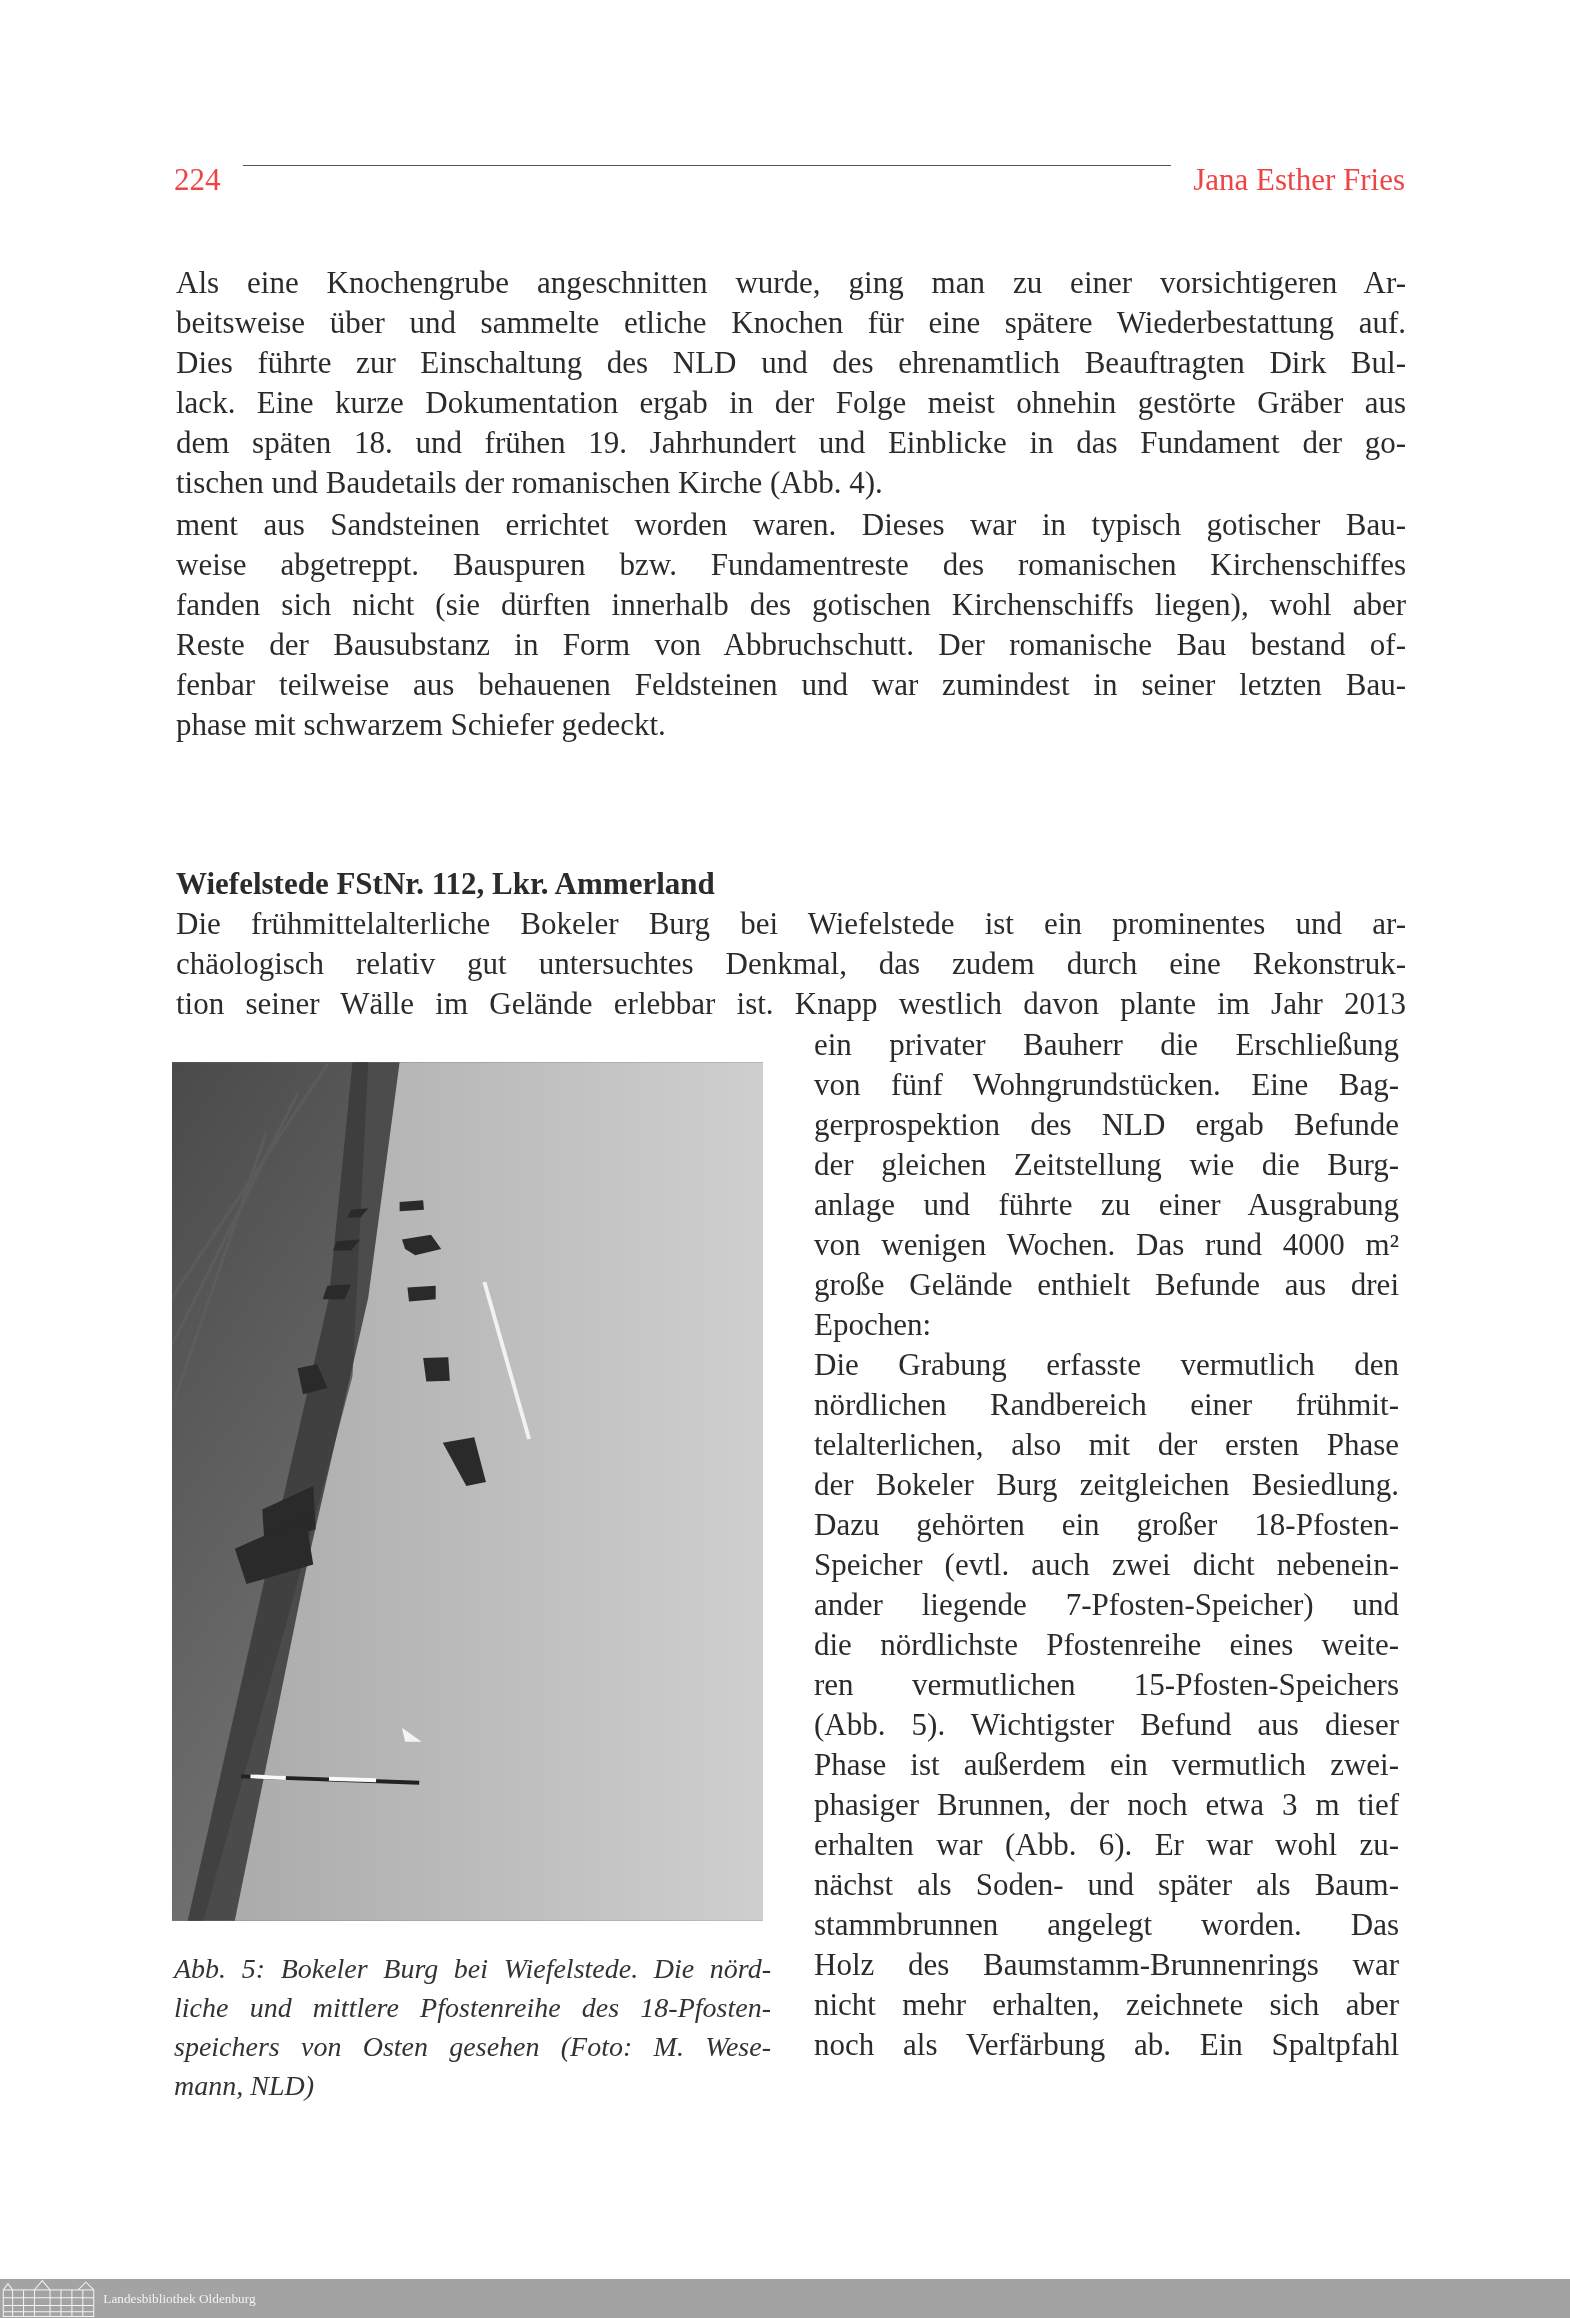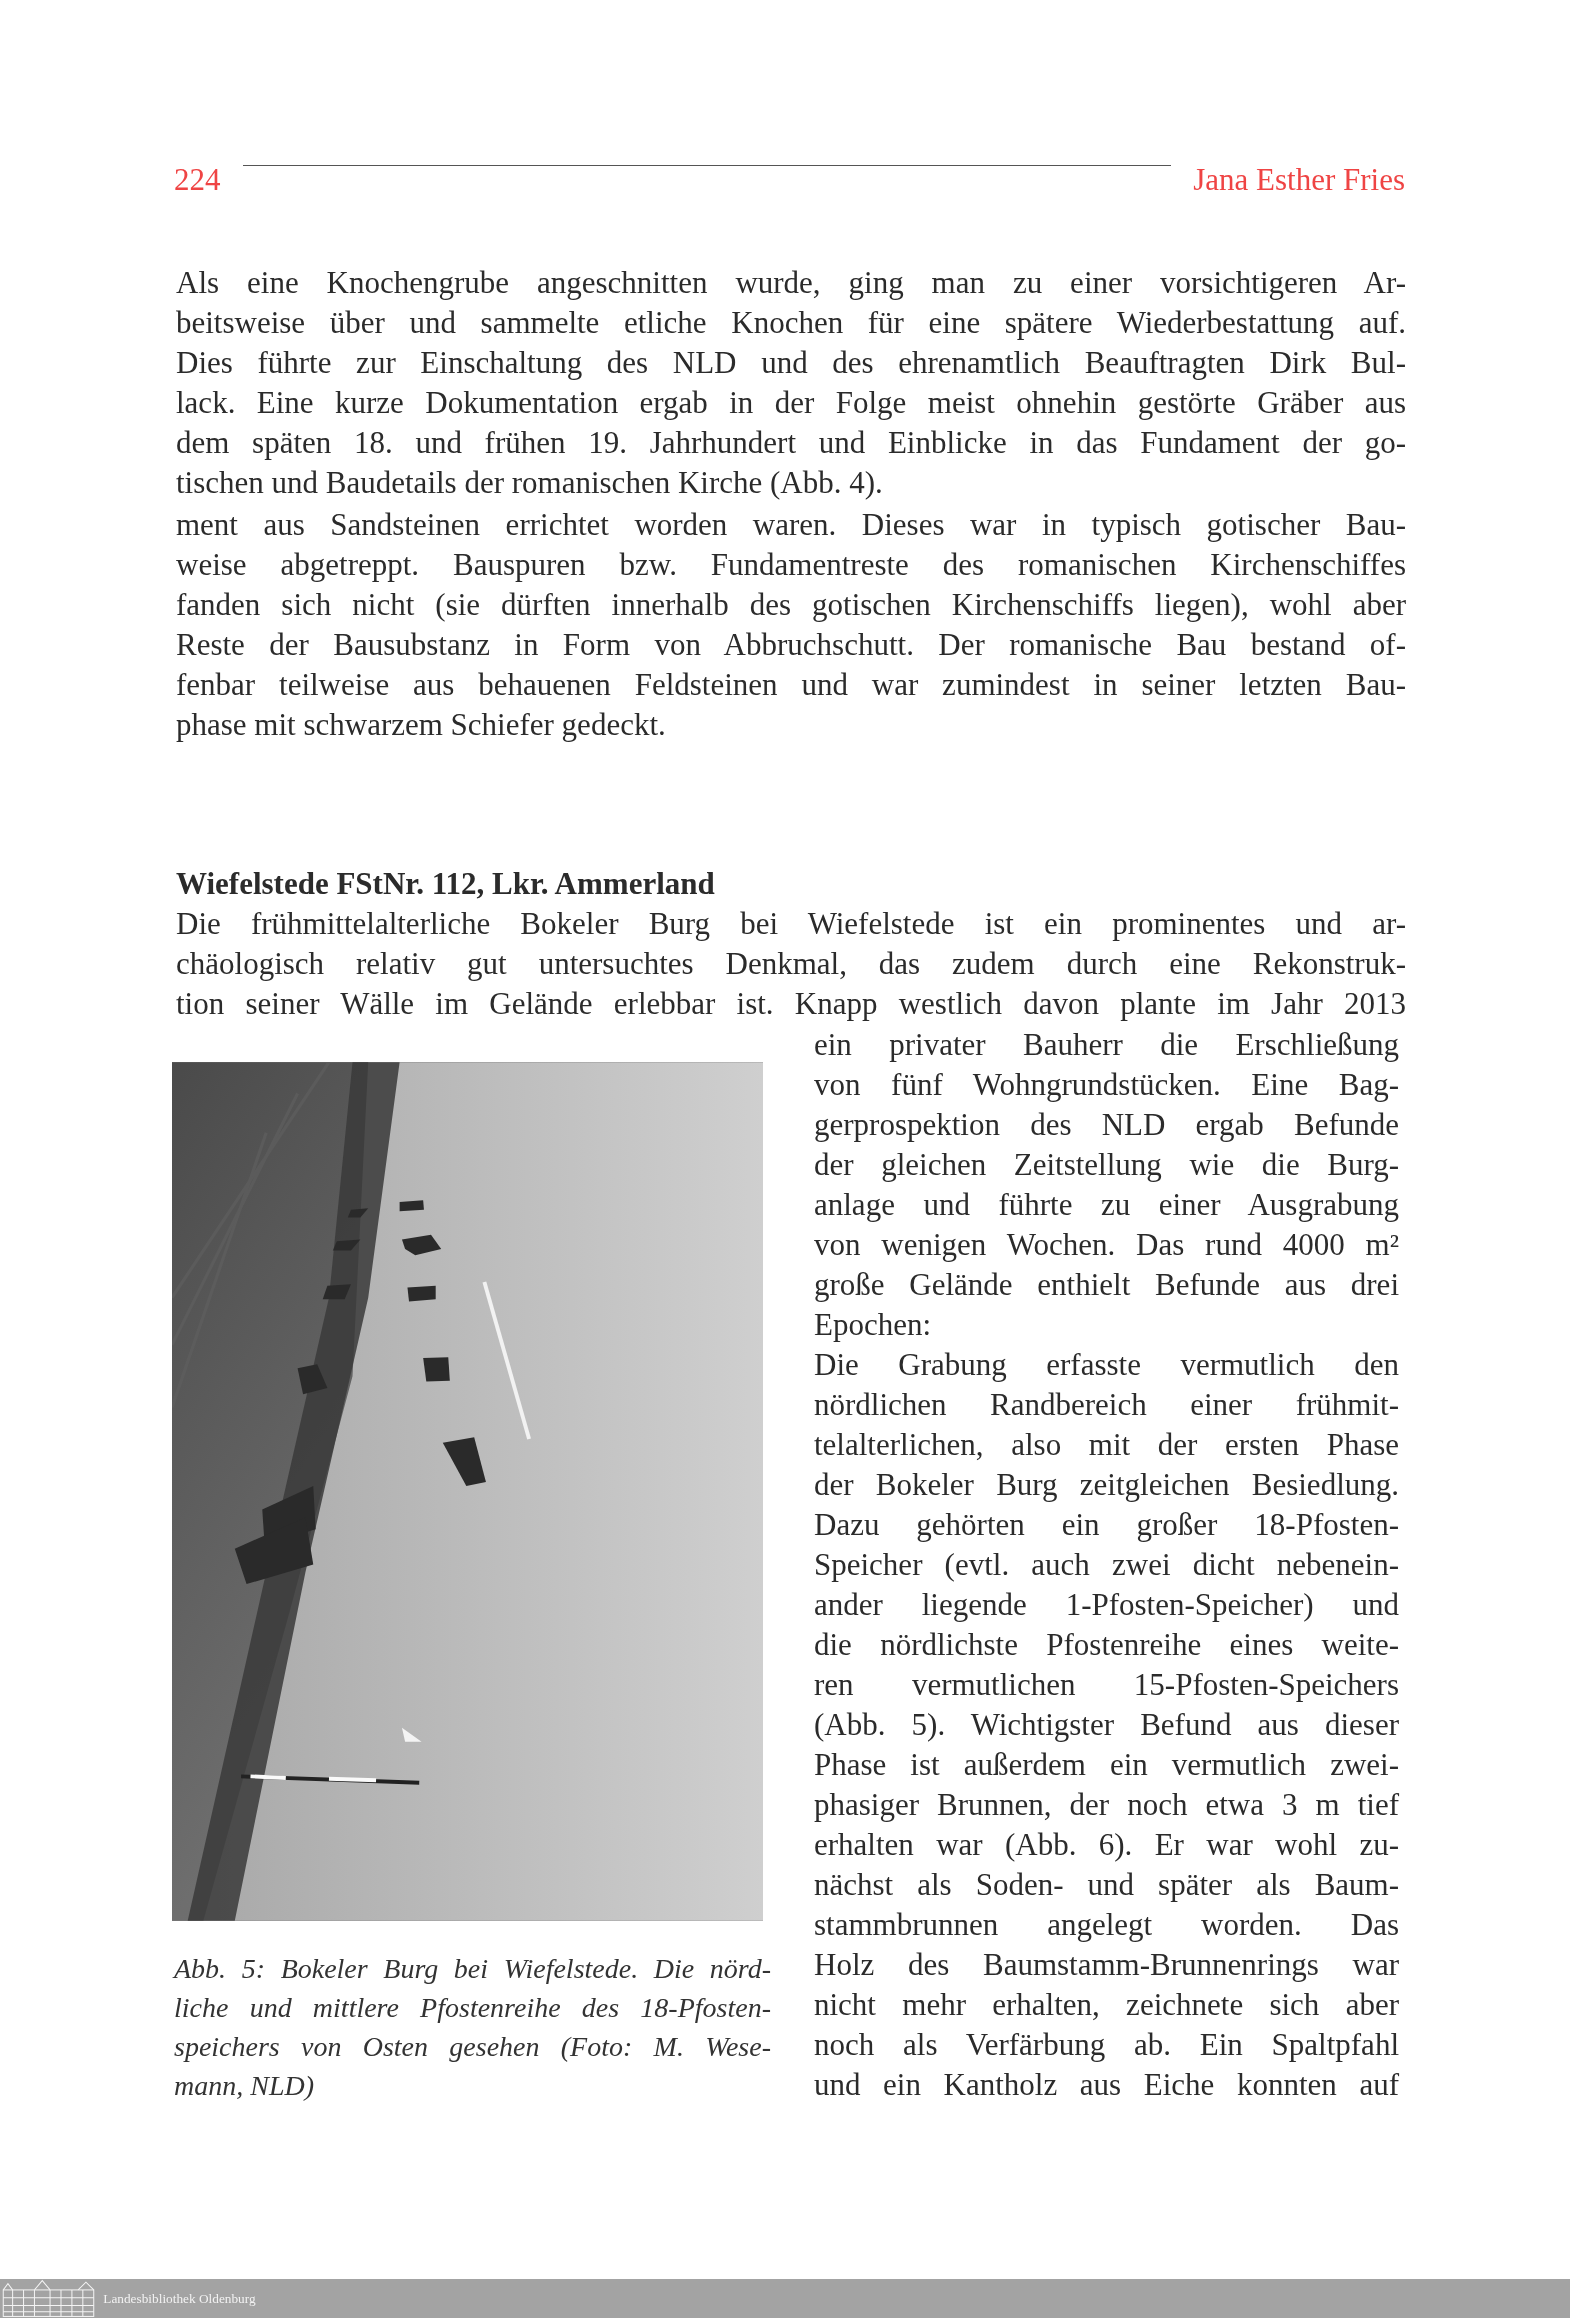--- a/index.html
+++ b/index.html
@@ -159,33 +159,32 @@
   <span class="line">anlage und führte zu einer Ausgrabung</span>
   <span class="line">von wenigen Wochen. Das rund 4000 m²</span>
   <span class="line">große Gelände enthielt Befunde aus drei</span>
   <span class="line last">Epochen:</span>
   <span class="line">Die Grabung erfasste vermutlich den</span>
   <span class="line">nördlichen Randbereich einer frühmit-</span>
   <span class="line">telalterlichen, also mit der ersten Phase</span>
   <span class="line">der Bokeler Burg zeitgleichen Besiedlung.</span>
   <span class="line">Dazu gehörten ein großer 18-Pfosten-</span>
   <span class="line">Speicher (evtl. auch zwei dicht nebenein-</span>
-  <span class="line">ander liegende 1-Pfosten-Speicher) und</span>
+  <span class="line">ander liegende 7-Pfosten-Speicher) und</span>
   <span class="line">die nördlichste Pfostenreihe eines weite-</span>
   <span class="line">ren vermutlichen 15-Pfosten-Speichers</span>
   <span class="line">(Abb. 5). Wichtigster Befund aus dieser</span>
   <span class="line">Phase ist außerdem ein vermutlich zwei-</span>
   <span class="line">phasiger Brunnen, der noch etwa 3 m tief</span>
   <span class="line">erhalten war (Abb. 6). Er war wohl zu-</span>
   <span class="line">nächst als Soden- und später als Baum-</span>
   <span class="line">stammbrunnen angelegt worden. Das</span>
   <span class="line">Holz des Baumstamm-Brunnenrings war</span>
   <span class="line">nicht mehr erhalten, zeichnete sich aber</span>
   <span class="line">noch als Verfärbung ab. Ein Spaltpfahl</span>
-  <span class="line">und ein Kantholz aus Eiche konnten auf</span>
 </div>
 
 <div class="footer-bar">
   <svg class="logo" viewBox="0 0 124 50">
     <g fill="none" stroke="#f4f4f4" stroke-width="1.3">
       <rect x="4" y="14" width="116" height="34"></rect>
       <polyline points="4,14 10,6 16,14"></polyline>
       <polyline points="44,14 54,2 64,14"></polyline>
       <polyline points="100,14 110,4 120,14"></polyline>
       <line x1="4" y1="24" x2="120" y2="24"></line>

